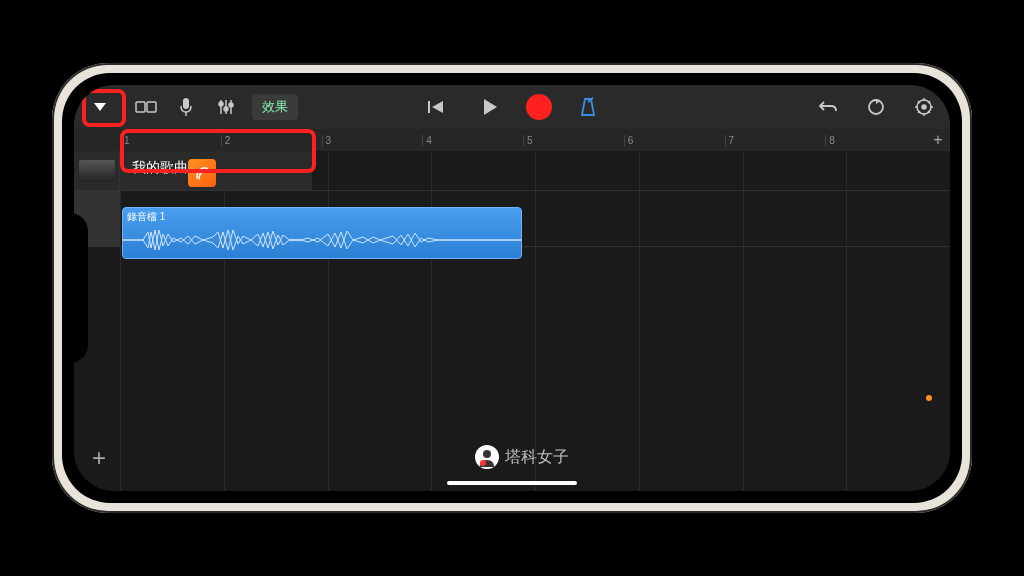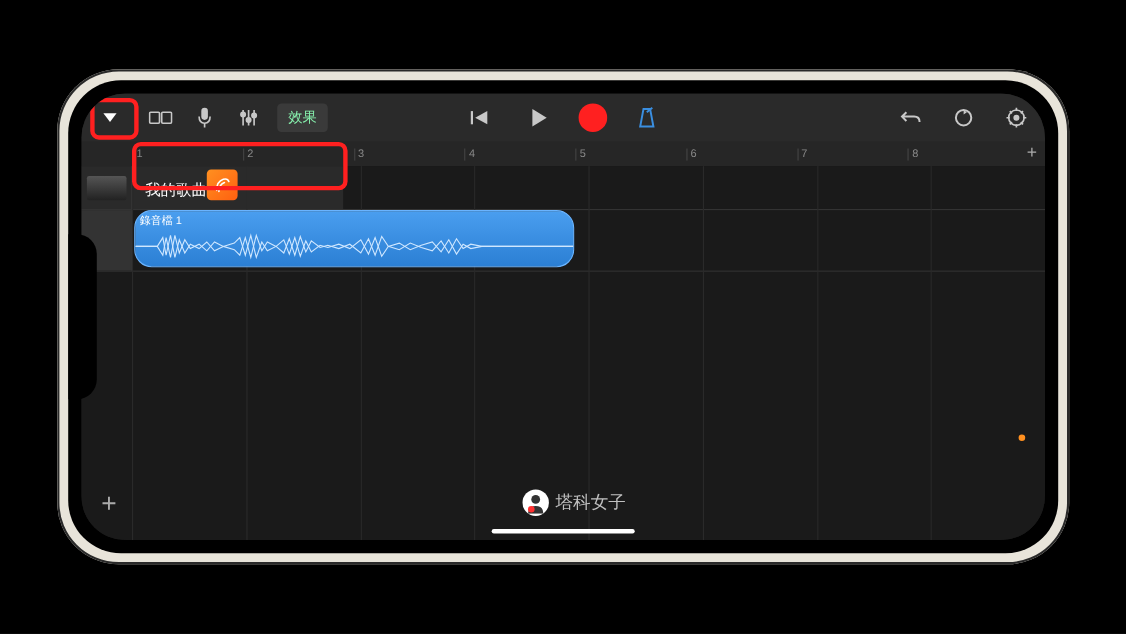--- a/index.html
+++ b/index.html
@@ -156,21 +156,21 @@
       align-items: center;
       justify-content: center;
       border-right: 1px solid #333;
     }
     .song-label {
       background: #2a2a2a;
       color: #fff;
       font-size: 14px;
       padding: 8px 12px;
       display: flex;
-      align-items: flex-end;
+      align-items: flex-start;
       gap: 0;
       height: 100%;
       width: 192px;
     }
     .gb-icon {
       width: 28px;
       height: 28px;
       background: linear-gradient(135deg, #ff9020 0%, #ff6010 100%);
       border-radius: 4px;
       display: flex;
@@ -179,24 +179,24 @@
     }
     .audio-track {
       height: 56px;
       display: flex;
       border-bottom: 1px solid #333;
     }
     .audio-region {
       margin-left: 2px;
       background: linear-gradient(180deg, #4a9eef 0%, #2b7fd4 100%);
       border: 1px solid #6ab4ff;
-      border-radius: 16px;
+      border-radius: 4px;
       height: 52px;
       width: 400px;
-      margin-top: 0;
+      margin-top: 16px;
       position: relative;
       overflow: hidden;
     }
     .region-label {
       position: absolute;
       top: 2px;
       left: 4px;
       color: #fff;
       font-size: 10px;
     }

